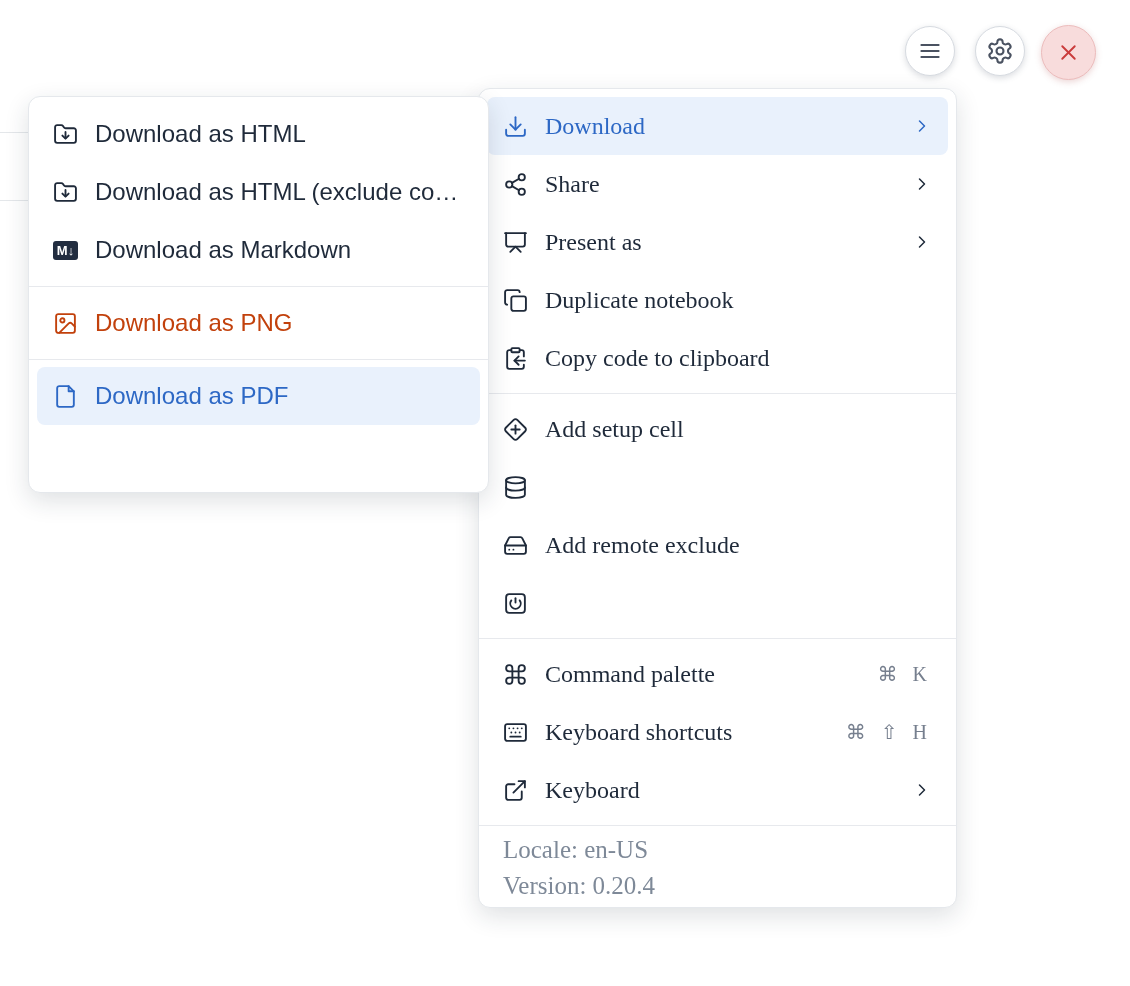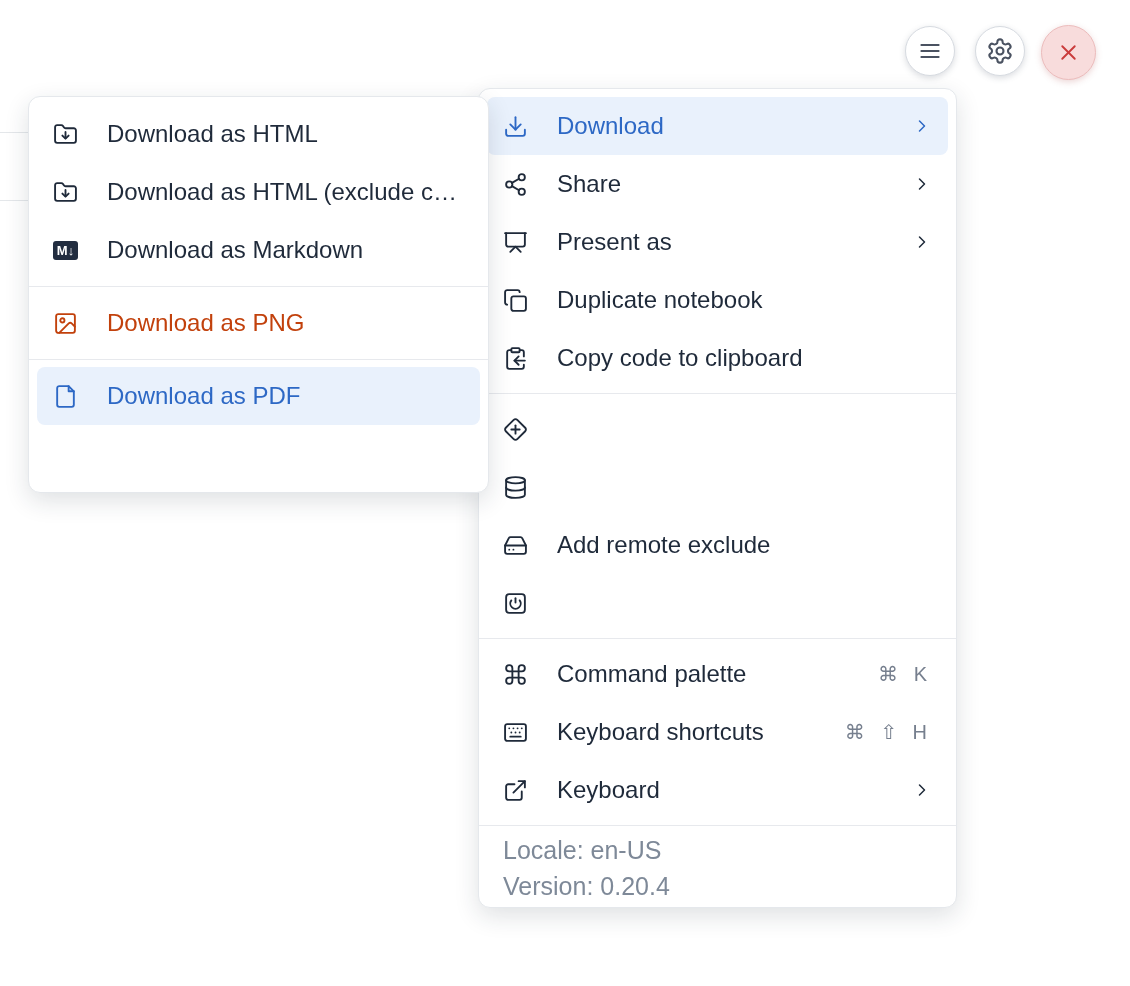--- a/index.html
+++ b/index.html
@@ -36,34 +36,33 @@
 
   
   .panel {
     position:absolute;
     background:#fff;
     border:1px solid #e5e8ec;
     border-radius:12px;
     box-shadow:0 8px 24px rgba(30,40,60,.14);
     padding:8px 0;
   }
-  #main-menu { left:478px; top:88px; width:479px; height:820px; z-index:2; }
+  #main-menu { left:478px; top:88px; width:479px; height:820px; z-index:2;font-family:Liberation Serif, serif; }
   #download-submenu { left:28px; top:96px; width:461px; height:397px; z-index:3; }
 
   .menu-item {
     height:58px;
     display:flex; align-items:center;
     margin:0 8px;
     padding:0 16px;
     border-radius:8px;
     font-size:24px;
     color:#1f2a3a;
     cursor:pointer;
     white-space:nowrap;
-    gap:12px;
   }
   .menu-item.active { background:#e9f1fc; color:#2d68c5; }
   .menu-item.disabled { color:#c2410c; cursor:default; }
 
   .mi-icon { width:25px; height:25px; margin-right:17px; flex:none;
              display:flex; align-items:center; justify-content:center; }
   .mi-icon svg { width:25px; height:25px; }
   .mi-label { flex:1; overflow:hidden; text-overflow:ellipsis; }
   .mi-shortcut { font-size:20px; color:#767f8e; letter-spacing:5px; margin-left:12px; }
   .mi-chevron { width:20px; height:20px; margin-left:12px; flex:none; display:flex; }
@@ -196,20 +195,21 @@
       </div>
       <div class="divider"></div>
       <div class="menu-item">
         <span class="mi-icon">
           <svg viewBox="0 0 24 24" fill="none" stroke="currentColor" stroke-width="1.8" stroke-linecap="round" stroke-linejoin="round">
             <path d="M12 8v8"></path>
             <path d="M2.7 10.3a2.41 2.41 0 0 0 0 3.41l7.59 7.59a2.41 2.41 0 0 0 3.41 0l7.59-7.59a2.41 2.41 0 0 0 0-3.41L13.7 2.71a2.41 2.41 0 0 0-3.41 0z"></path>
             <path d="M8 12h8"></path>
           </svg>
         </span>
+        <span class="mi-label">Add setup cell</span>
       </div>
       <div class="menu-item">
         <span class="mi-icon">
           <svg viewBox="0 0 24 24" fill="none" stroke="currentColor" stroke-width="1.8" stroke-linecap="round" stroke-linejoin="round">
             <ellipse cx="12" cy="5" rx="9" ry="3"></ellipse>
             <path d="M3 5v14a9 3 0 0 0 18 0V5"></path>
             <path d="M3 12a9 3 0 0 0 18 0"></path>
           </svg>
         </span>
       </div>

